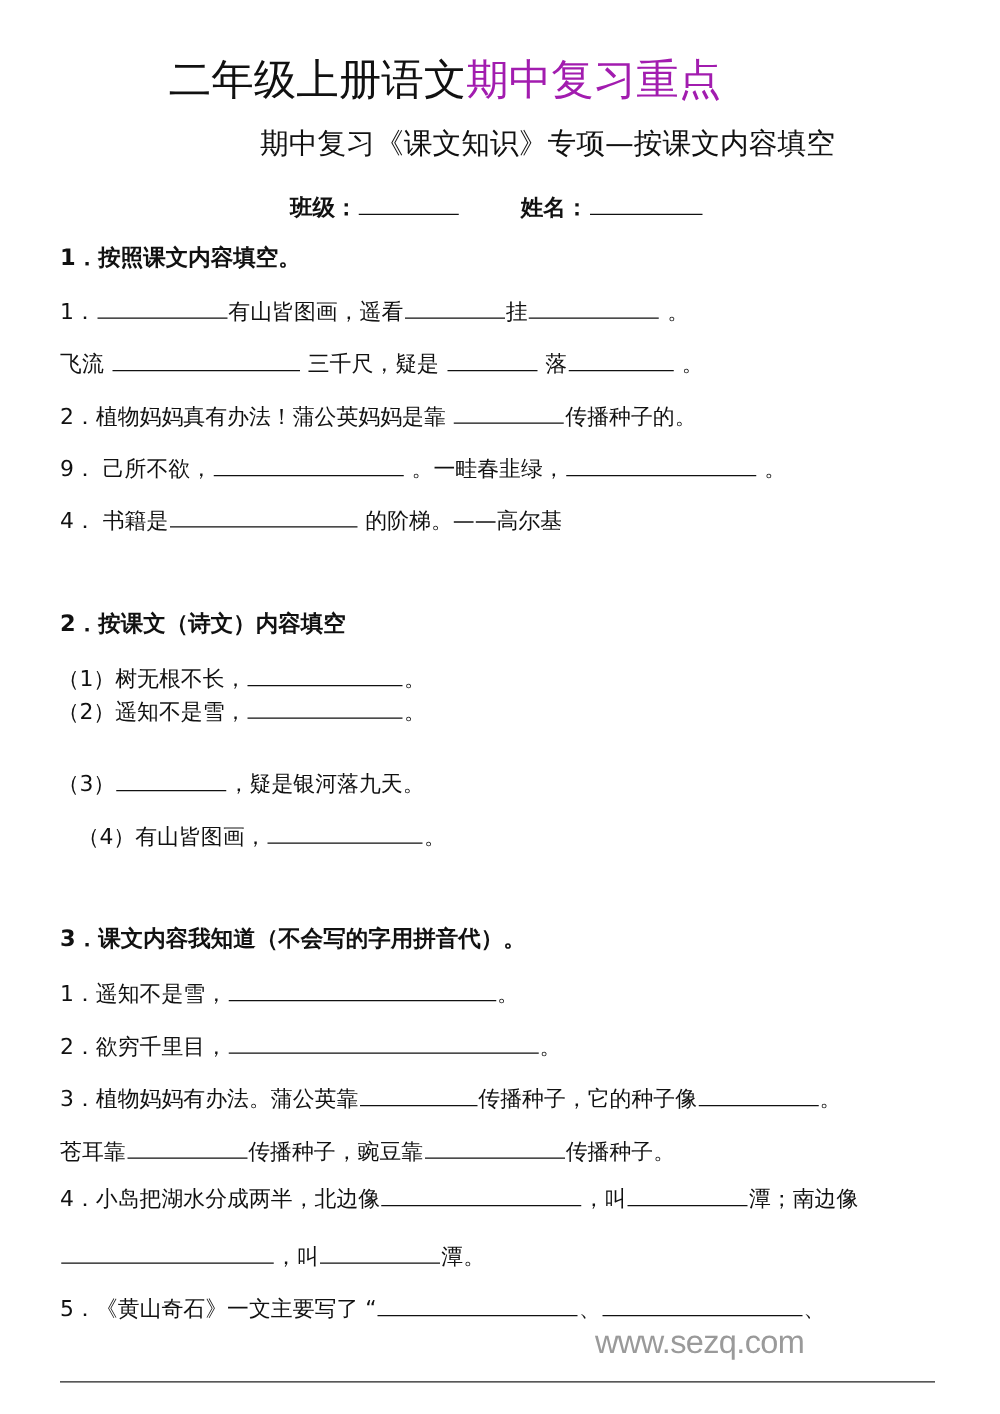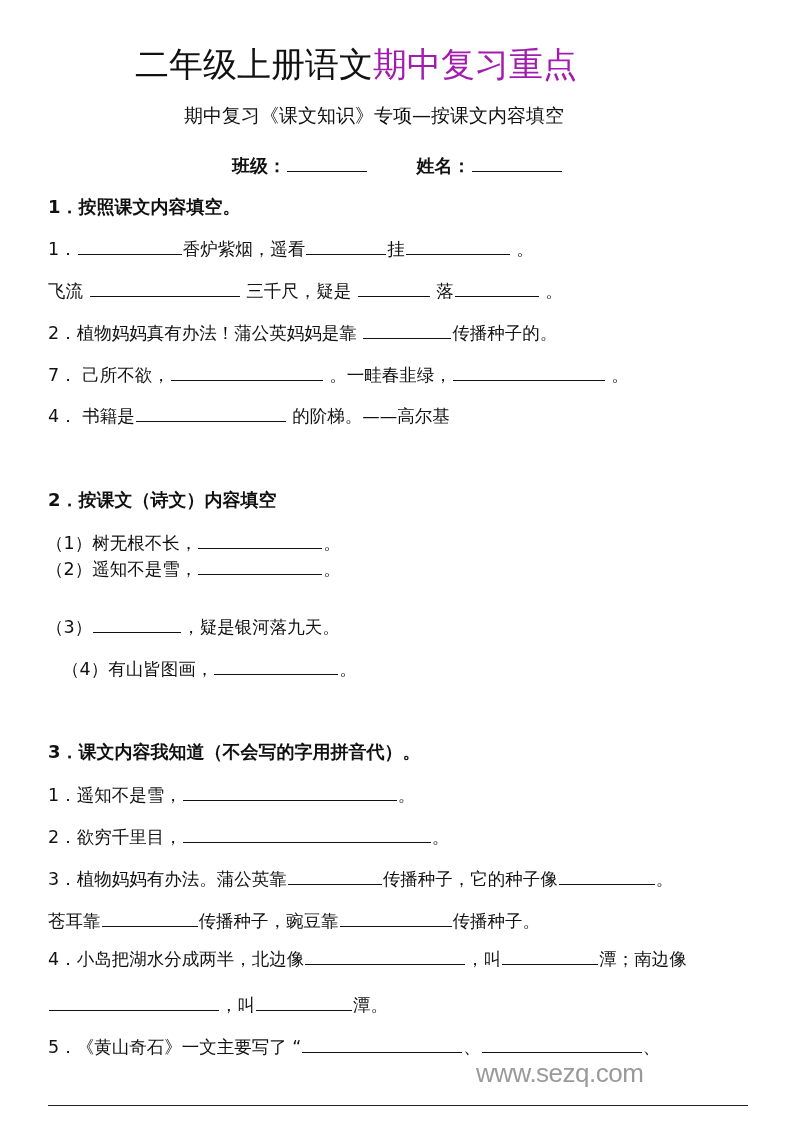--- a/index.html
+++ b/index.html
@@ -1,21 +1,21 @@
 <!DOCTYPE html>
 <html><head>
 <meta charset="utf-8">
 <style>
   html, body { margin:0; padding:0; background:#ffffff; }
   body { width:800px; height:1131px; position:relative; overflow:hidden;
          font-family: "DejaVu Sans", "Liberation Sans", sans-serif; color:#111; }
   .abs { position:absolute; white-space:nowrap; }
   .title { left:135px; top:42px; font-size:34px; letter-spacing:0px; line-height:44px; }
   .title .red { color:#a21caf; }
-  .subtitle { left:184px; top:102px; font-size:19px; line-height:26px; }
+  .subtitle { left:208px; top:102px; font-size:23px; line-height:26px; }
   .fields { left:232px; top:153px; font-size:18px; font-weight:bold; line-height:26px; }
   .fields .gap { display:inline-block; width:36px; }
   .blank { display:inline-block; border-bottom:1.3px solid #111; height:18px; vertical-align:baseline; margin:0 1px; }
   .h { left:48px; font-size:18px; font-weight:bold; line-height:24px; }
   .line { left:48px; font-size:17.5px; line-height:26px; }
   .watermark { left:476px; top:1058px; font-size:26px; color:#9a9a9a; font-family:"Liberation Sans", sans-serif; letter-spacing:-0.5px; }
   .rule { left:48px; top:1105px; width:700px; height:0; border-top:1.5px solid #222; }
 </style>
 </head>
 <body>
@@ -28,33 +28,33 @@
 
 <div class="abs fields">
   <span>班级：</span><span class="blank" style="width:80px"></span>
   <span class="gap"></span>
   <span>姓名：</span><span class="blank" style="width:90px"></span>
 </div>
 
 <div class="abs h" style="top:195px">1．按照课文内容填空。</div>
 
 <div class="abs line" style="top:236px">
-  <span>1．</span><span class="blank" style="width:104px"></span><span>香炉紫烟，遥看</span><span class="blank" style="width:80px"></span><span>挂</span><span class="blank" style="width:104px"></span><span> 。</span>
+  <span>1．</span><span class="blank" style="width:104px"></span><span>有山皆图画，遥看</span><span class="blank" style="width:80px"></span><span>挂</span><span class="blank" style="width:104px"></span><span> 。</span>
 </div>
 
 <div class="abs line" style="top:278px">
   <span>飞流 </span><span class="blank" style="width:150px"></span><span> 三千尺，疑是 </span><span class="blank" style="width:72px"></span><span> 落</span><span class="blank" style="width:84px"></span><span> 。</span>
 </div>
 
 <div class="abs line" style="top:320px">
   <span>2．植物妈妈真有办法！蒲公英妈妈是靠 </span><span class="blank" style="width:88px"></span><span>传播种子的。</span>
 </div>
 
 <div class="abs line" style="top:362px">
-  <span>7．  己所不欲，</span><span class="blank" style="width:152px"></span><span> 。一畦春韭绿，</span><span class="blank" style="width:152px"></span><span> 。</span>
+  <span>9．  己所不欲，</span><span class="blank" style="width:152px"></span><span> 。一畦春韭绿，</span><span class="blank" style="width:152px"></span><span> 。</span>
 </div>
 
 <div class="abs line" style="top:403px">
   <span>4．  书籍是</span><span class="blank" style="width:150px"></span><span> 的阶梯。——高尔基</span>
 </div>
 
 <div class="abs h" style="top:488px">2．按课文（诗文）内容填空</div>
 
 <div class="abs line" style="top:530px;left:46px">
   <span>（1）树无根不长，</span><span class="blank" style="width:124px"></span><span>。</span>

